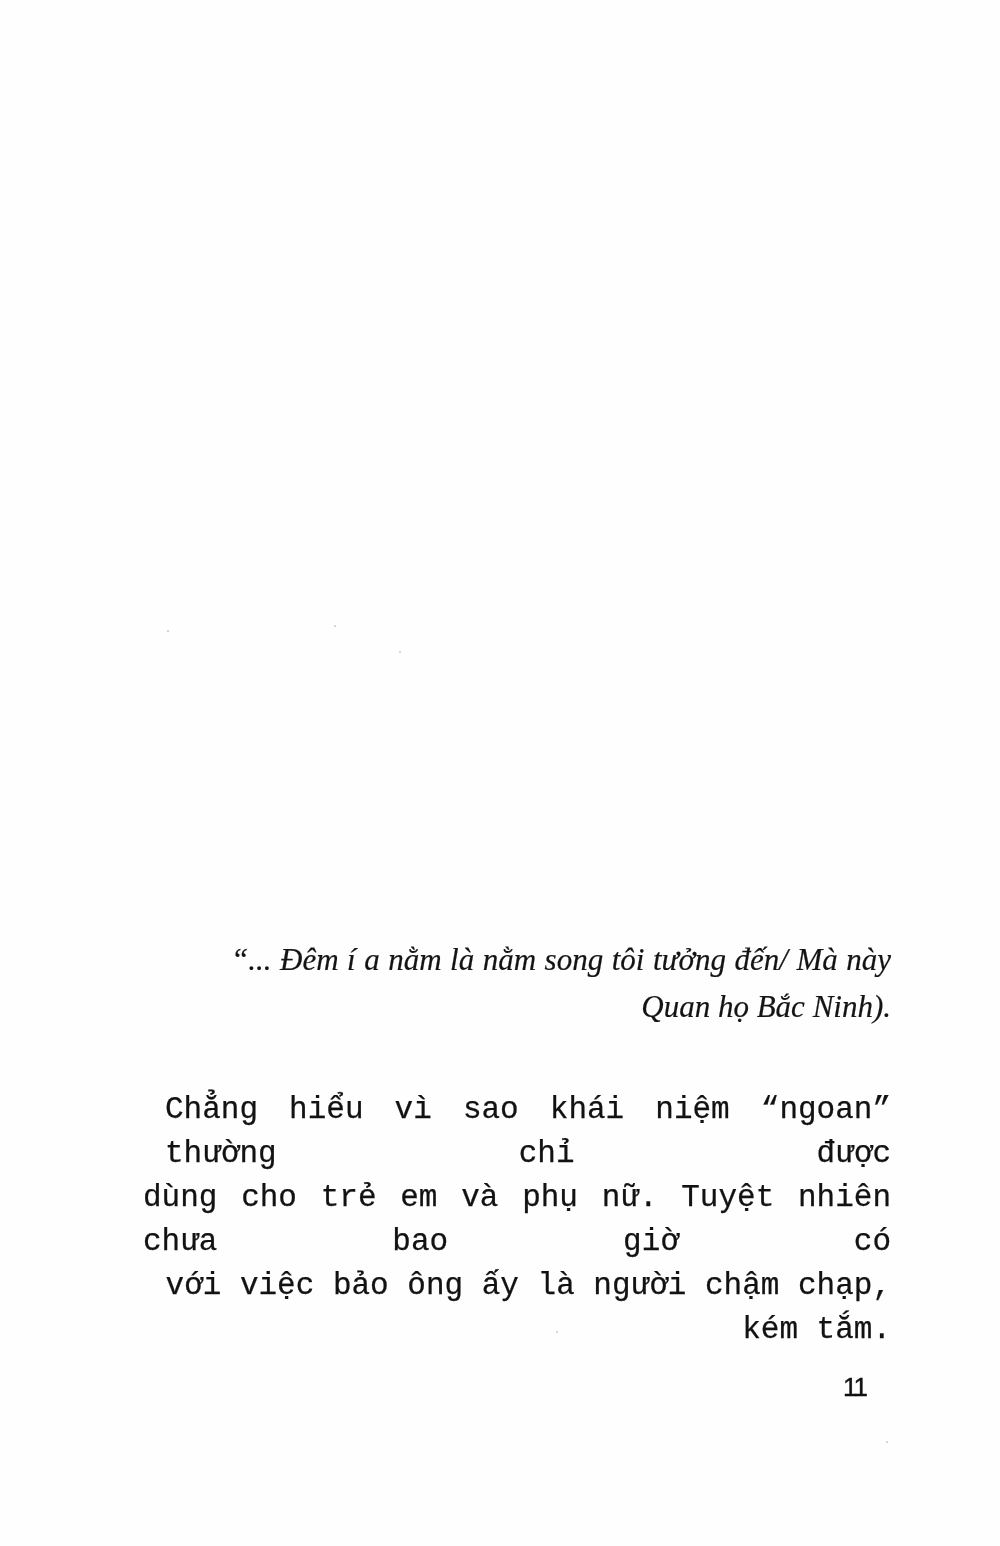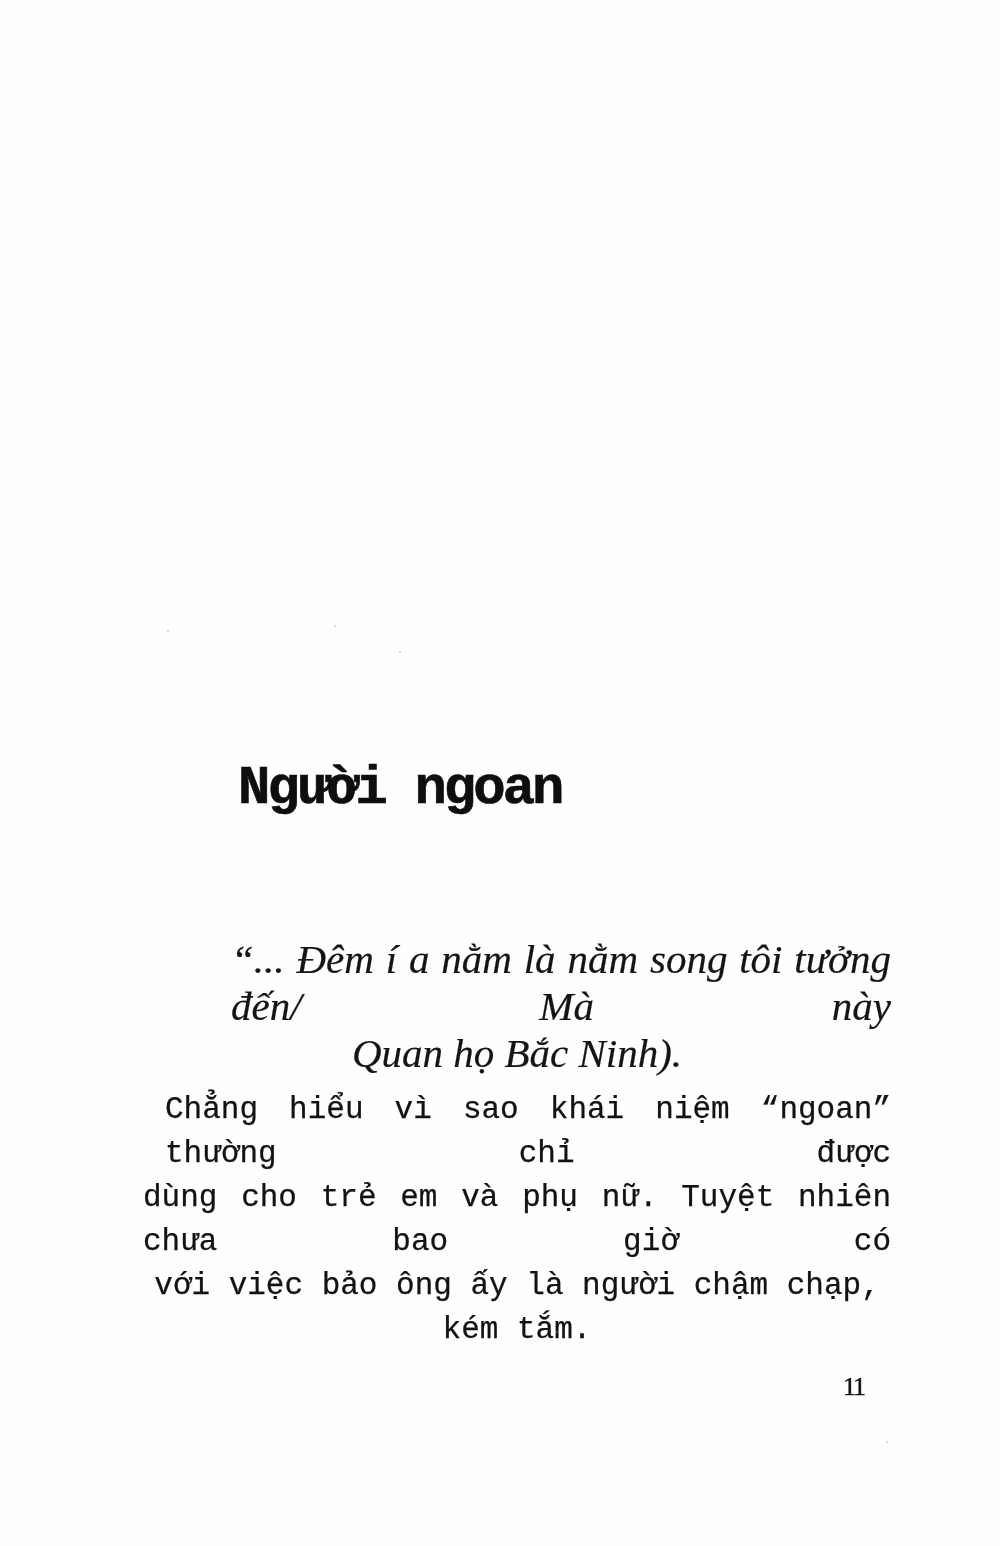--- a/index.html
+++ b/index.html
@@ -28,21 +28,21 @@
     color: #0e0e0e;
     -webkit-text-stroke: 0.6px #0e0e0e;
     white-space: nowrap;
   }
   .epigraph {
     position: absolute;
     left: 143px;
     top: 936px;
     width: 748px;
     font-style: italic;
-    font-size: 41px;
+    font-size: 31px;
     line-height: 47px;
     color: #141414;
     -webkit-text-stroke: 0.2px #141414;
   }
   .body-paragraph {
     position: absolute;
     left: 143px;
     top: 1088px;
     width: 748px;
     font-size: 31px;
@@ -52,47 +52,46 @@
     -webkit-text-stroke: 0.25px #121212;
   }
   .line {
     text-align: justify;
     text-align-last: justify;
     white-space: normal;
   }
   .line.first-indent-quote { padding-left: 88px; }
   .line.first-indent-body  { padding-left: 22px; }
   .line.last-line {
-    text-align: center;
+    text-align: right;
     text-align-last: auto;
   }
   .page-number {
     position: absolute;
     left: 843px;
     top: 1372px;
-    font-family: Liberation Serif, serif;
+    font-family: Liberation Sans, sans-serif;
     font-size: 26px;
     letter-spacing: -2px;
     color: #111;
     -webkit-text-stroke: 0.4px #111;
   }
   
   .speck {
     position: absolute;
     background: #9a9a9a;
     border-radius: 50%;
     opacity: 0.5;
   }
 </style>
 </head>
 <body>
 
 <div class="page">
 
-  <h1 class="chapter-title">Người ngoan</h1>
 
   <div class="epigraph">
     <div class="line first-indent-quote">“... Đêm í a nằm là nằm song tôi tưởng đến/ Mà này</div>
     <div class="line last-line">Quan họ Bắc Ninh).</div>
   </div>
 
   <div class="body-paragraph">
     <div class="line first-indent-body">Chẳng hiểu vì sao khái niệm “ngoan” thường chỉ được</div>
     <div class="line">dùng cho trẻ em và phụ nữ. Tuyệt nhiên chưa bao giờ có</div>
     <div class="line last-line">với việc bảo ông ấy là người chậm chạp, kém tắm.</div>

